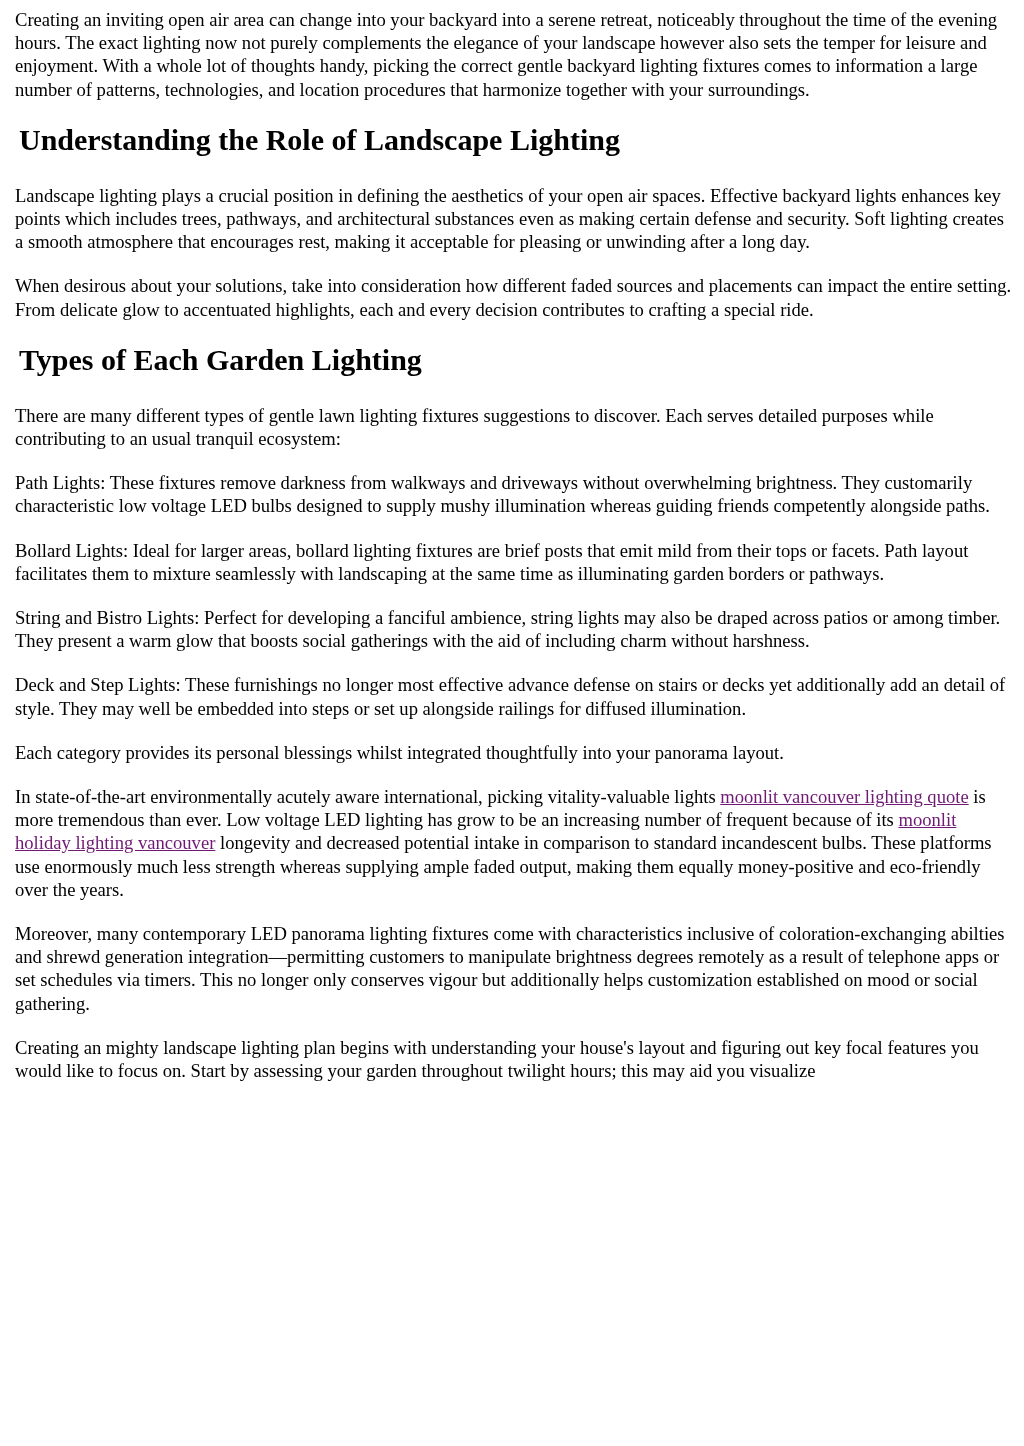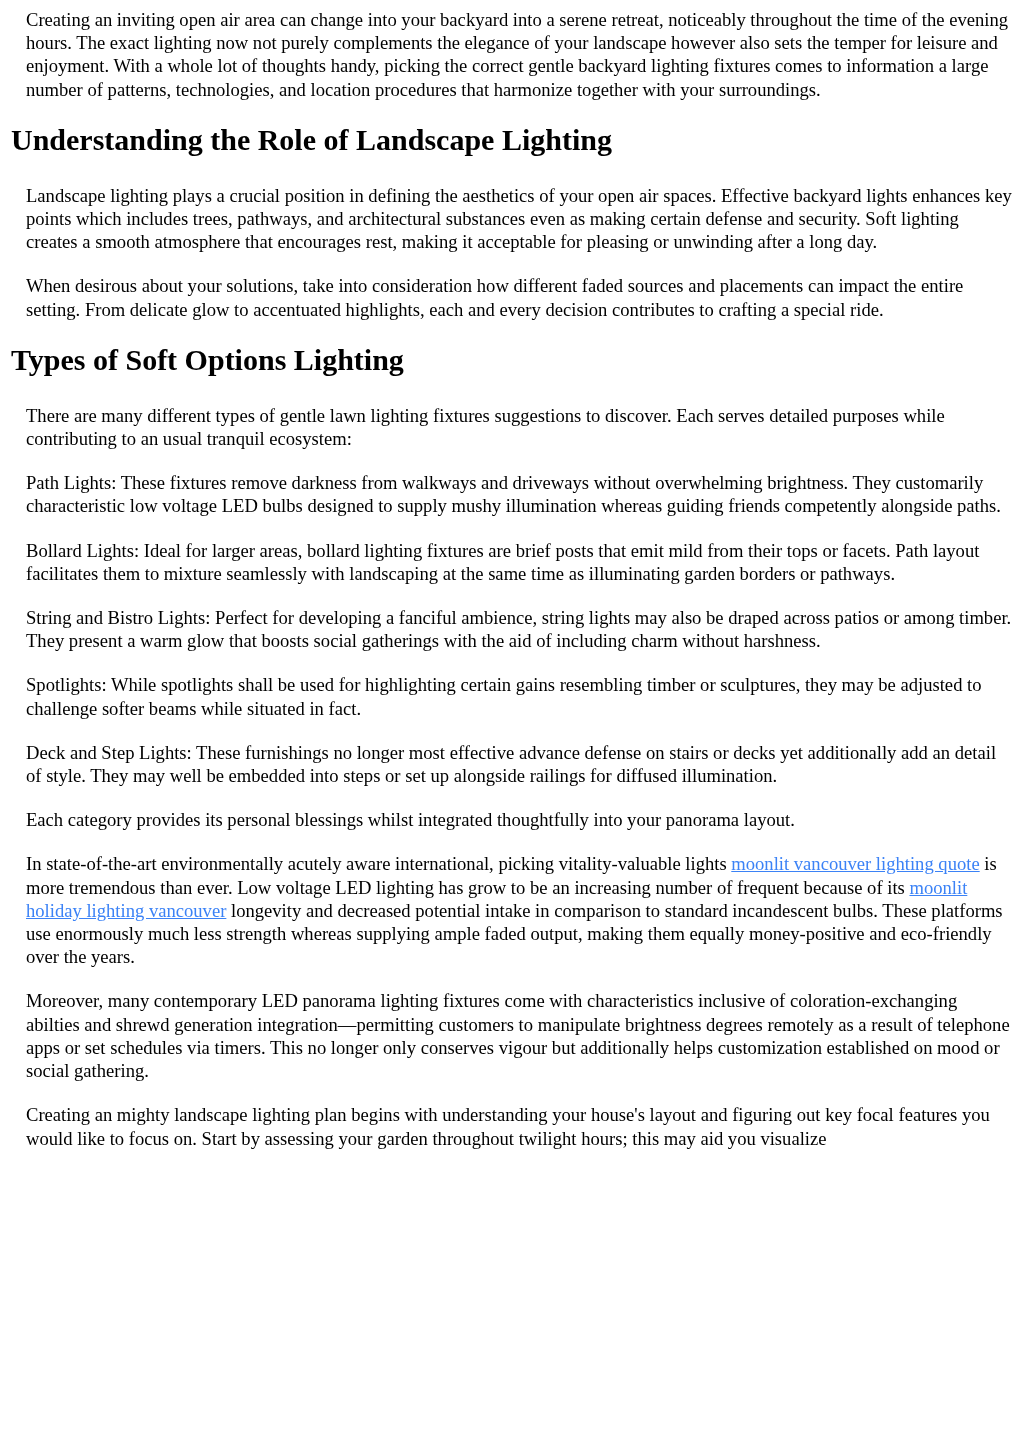--- a/index.html
+++ b/index.html
@@ -6,47 +6,46 @@
   body {
     width: 1024px;
     height: 1446px;
     overflow: hidden;
     font-family: "Liberation Serif", "DejaVu Serif", serif;
     color: #000000;
     font-size: 18.6px;
     line-height: 23.2px;
   }
   .page { padding: 8px 11px 0 11px; }
-  p { margin: 0 0 21px 15px; }
+  p { margin: 0 0 21px 4px; }
   h2 {
     font-family: "Liberation Serif", "DejaVu Serif", serif;
     font-weight: bold;
     font-size: 30px;
     line-height: 36px;
-    margin: 21px 0 26px 0;
+    margin: 21px 0 26px 8px;
   }
-  a { color: #3b82f6; text-decoration: underline; }
+  a { color: #701a75; text-decoration: underline; }
 </style>
 </head>
 <body>
 
 <div class="page">
 
   <p>Creating an inviting open air area can change into your backyard into a serene retreat, noticeably throughout the time of the evening hours. The exact lighting now not purely complements the elegance of your landscape however also sets the temper for leisure and enjoyment. With a whole lot of thoughts handy, picking the correct gentle backyard lighting fixtures comes to information a large number of patterns, technologies, and location procedures that harmonize together with your surroundings.</p>
 
   <h2>Understanding the Role of Landscape Lighting</h2>
   <p>Landscape lighting plays a crucial position in defining the aesthetics of your open air spaces. Effective backyard lights enhances key points which includes trees, pathways, and architectural substances even as making certain defense and security. Soft lighting creates a smooth atmosphere that encourages rest, making it acceptable for pleasing or unwinding after a long day.</p>
   <p>When desirous about your solutions, take into consideration how different faded sources and placements can impact the entire setting. From delicate glow to accentuated highlights, each and every decision contributes to crafting a special ride.</p>
 
-  <h2>Types of Soft Options Lighting</h2>
+  <h2>Types of Each Garden Lighting</h2>
   <p>There are many different types of gentle lawn lighting fixtures suggestions to discover. Each serves detailed purposes while contributing to an usual tranquil ecosystem:</p>
   <p>Path Lights: These fixtures remove darkness from walkways and driveways without overwhelming brightness. They customarily characteristic low voltage LED bulbs designed to supply mushy illumination whereas guiding friends competently alongside paths.</p>
   <p>Bollard Lights: Ideal for larger areas, bollard lighting fixtures are brief posts that emit mild from their tops or facets. Path layout facilitates them to mixture seamlessly with landscaping at the same time as illuminating garden borders or pathways.</p>
   <p>String and Bistro Lights: Perfect for developing a fanciful ambience, string lights may also be draped across patios or among timber. They present a warm glow that boosts social gatherings with the aid of including charm without harshness.</p>
-  <p>Spotlights: While spotlights shall be used for highlighting certain gains resembling timber or sculptures, they may be adjusted to challenge softer beams while situated in fact.</p>
   <p>Deck and Step Lights: These furnishings no longer most effective advance defense on stairs or decks yet additionally add an detail of style. They may well be embedded into steps or set up alongside railings for diffused illumination.</p>
   <p>Each category provides its personal blessings whilst integrated thoughtfully into your panorama layout.</p>
 
   <p><span>In state-of-the-art environmentally acutely aware international, picking vitality-valuable lights </span><a href="#">moonlit vancouver lighting quote</a><span> is more tremendous than ever. Low voltage LED lighting has grow to be an increasing number of frequent because of its </span><a href="#">moonlit holiday lighting vancouver</a><span> longevity and decreased potential intake in comparison to standard incandescent bulbs. These platforms use enormously much less strength whereas supplying ample faded output, making them equally money-positive and eco-friendly over the years.</span></p>
   <p>Moreover, many contemporary LED panorama lighting fixtures come with characteristics inclusive of coloration-exchanging abilties and shrewd generation integration—permitting customers to manipulate brightness degrees remotely as a result of telephone apps or set schedules via timers. This no longer only conserves vigour but additionally helps customization established on mood or social gathering.</p>
 
   <p>Creating an mighty landscape lighting plan begins with understanding your house's layout and figuring out key focal features you would like to focus on. Start by assessing your garden throughout twilight hours; this may aid you visualize</p>
 
 </div>
 

